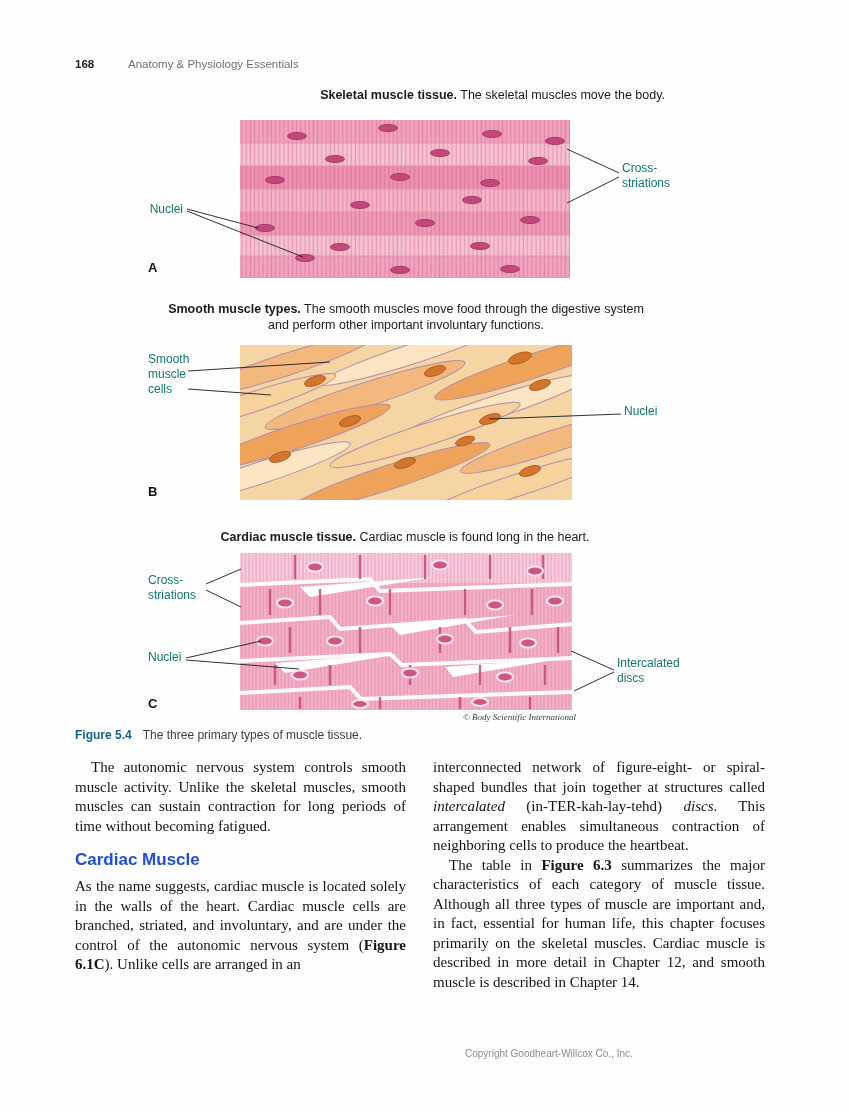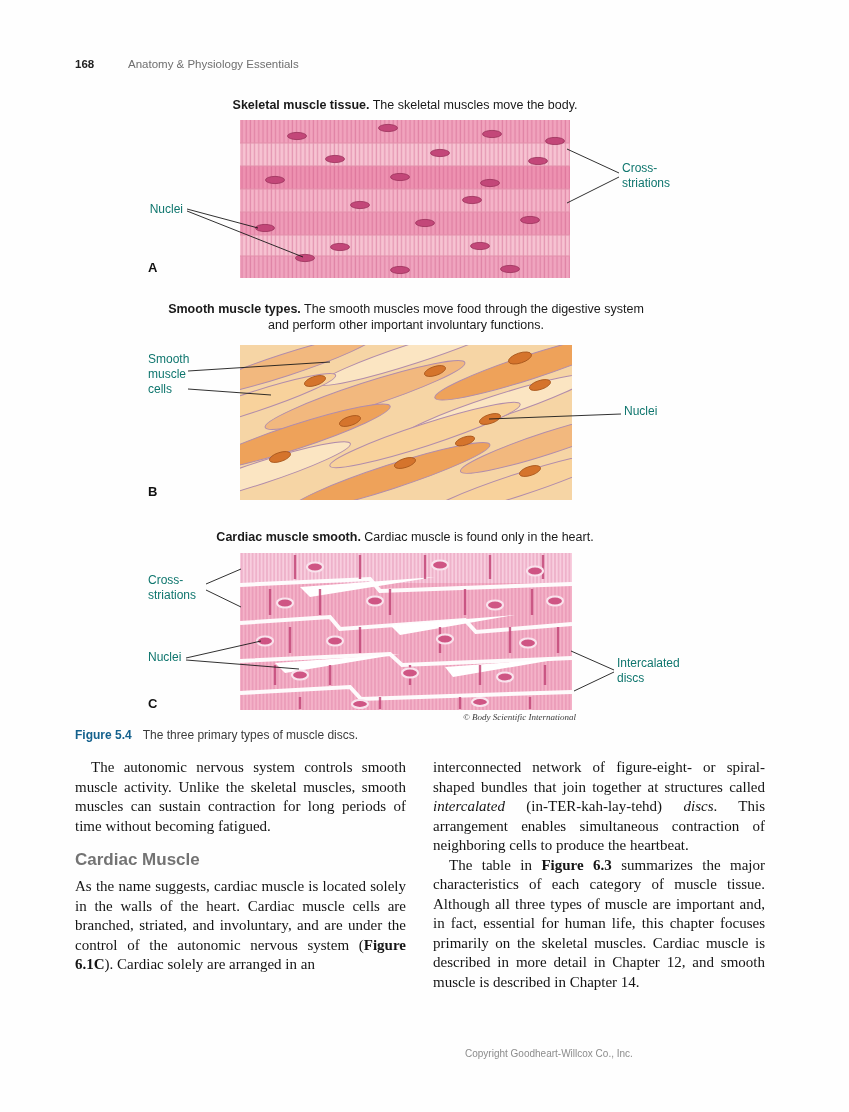--- a/index.html
+++ b/index.html
@@ -21,34 +21,34 @@
 
   .credit { position:absolute; left:463px; top:712px; width:300px; text-align:left;
             font:italic 9px "Liberation Serif",serif; color:#3a3a3a; }
   .figcap { position:absolute; left:75px; top:728px; width:690px; font:12px "Liberation Sans",sans-serif; color:#3c3c3c; }
   .figcap .lbl { font-weight:bold; color:#14618d; margin-right:11px; }
 
   .col { position:absolute; top:758px; font:15px/19.5px "Liberation Serif",serif; color:#141414; text-align:justify; }
   .col-left  { left:75px;  width:331px; }
   .col-right { left:433px; width:332px; }
   .col p.indent { text-indent:16px; }
-  .col h2 { font:bold 17px "Liberation Sans",sans-serif; color:#737373; margin:14px 0 7px 0; text-align:left; }
+  .col h2 { font:bold 17px "Liberation Sans",sans-serif; color:#1d4ed8; margin:14px 0 7px 0; text-align:left; }
 
   .footer { position:absolute; left:465px; top:1048px; width:300px; 
             font:10px "Liberation Sans",sans-serif; color:#8c8c8c; }
 </style>
 </head>
 <body>
 
 <div class="page">
 
   <span class="runhead-num">168</span>
   <span class="runhead-title">Anatomy &amp; Physiology Essentials</span>
 
-  <div class="panel-caption" style="left:145px; top:97px; width:520px;">
+  <div class="panel-caption" style="left:145px; top:87px; width:520px;text-align:right;">
     <b>Skeletal muscle tissue.</b><span> The skeletal muscles move the body.</span>
   </div>
 
   <div class="illus" style="left:240px; top:120px; width:330px; height:158px;">
     <svg width="330" height="158" viewBox="0 0 330 158">
       <defs>
         <pattern id="striA" width="4.2" height="8" patternUnits="userSpaceOnUse">
           <line x1="2" y1="0" x2="2" y2="8" stroke="#c2497b" stroke-opacity="0.35" stroke-width="1.3"></line>
         </pattern>
       </defs>
@@ -135,21 +135,21 @@
     </svg>
   </div>
 
   <div class="fig-label" style="left:148px; top:352px; width:60px;">Smooth
 muscle
 cells</div>
   <div class="fig-label" style="left:624px; top:404px; width:60px;">Nuclei</div>
   <div class="panel-letter" style="left:148px; top:484px;">B</div>
 
   <div class="panel-caption" style="left:145px; top:529px; width:520px;">
-    <b>Cardiac muscle smooth.</b><span> Cardiac muscle is found only in the heart.</span>
+    <b>Cardiac muscle tissue.</b><span> Cardiac muscle is found long in the heart.</span>
   </div>
 
   <div class="illus" style="left:240px; top:553px; width:332px; height:157px;">
     <svg width="332" height="157" viewBox="0 0 332 157">
       <defs>
         <pattern id="striC" width="3.6" height="8" patternUnits="userSpaceOnUse">
           <line x1="1.8" y1="0" x2="1.8" y2="8" stroke="#cf5d8b" stroke-opacity="0.4" stroke-width="1.1"></line>
         </pattern>
       </defs>
       <rect width="332" height="157" fill="#f4b2c8"></rect>
@@ -241,27 +241,27 @@
       <path d="M186,658 L261,641"></path>
         <path d="M186,660 L299,669"></path>
 
       <path d="M614,670 L571,651"></path>
         <path d="M614,672 L574,691"></path>
     </g>
   </svg>
 
   <div class="credit">© Body Scientific International</div>
   <div class="figcap">
-    <span class="lbl">Figure 5.4</span><span>The three primary types of muscle discs.</span>
+    <span class="lbl">Figure 5.4</span><span>The three primary types of muscle tissue.</span>
   </div>
 
   <div class="col col-left">
     <p class="indent">The autonomic nervous system controls smooth muscle activity. Unlike the skeletal muscles, smooth muscles can sustain contraction for long periods of time without becoming fatigued.</p>
     <h2>Cardiac Muscle</h2>
-    <p><span>As the name suggests, cardiac muscle is located solely in the walls of the heart. Cardiac muscle cells are branched, striated, and involuntary, and are under the control of the autonomic nervous system (</span><span style="font-weight: bold;">Figure 6.1C</span><span>). Cardiac solely are arranged in an</span></p>
+    <p><span>As the name suggests, cardiac muscle is located solely in the walls of the heart. Cardiac muscle cells are branched, striated, and involuntary, and are under the control of the autonomic nervous system (</span><span style="font-weight: bold;">Figure 6.1C</span><span>). Unlike cells are arranged in an</span></p>
   </div>
 
   <div class="col col-right">
     <p><span>interconnected network of figure-eight- or spiral-shaped bundles that join together at structures called </span><span style="font-style: italic;">intercalated</span><span> (in-TER-kah-lay-tehd) </span><span style="font-style: italic;">discs</span><span>. This arrangement enables simultaneous contraction of neighboring cells to produce the heartbeat.</span></p>
     <p class="indent"><span>The table in </span><span style="font-weight: bold;">Figure 6.3</span><span> summarizes the major characteristics of each category of muscle tissue. Although all three types of muscle are important and, in fact, essential for human life, this chapter focuses primarily on the skeletal muscles. Cardiac muscle is described in more detail in Chapter 12, and smooth muscle is described in Chapter 14.</span></p>
   </div>
 
   <div class="footer">Copyright Goodheart-Willcox Co., Inc.</div>
 
 </div>

